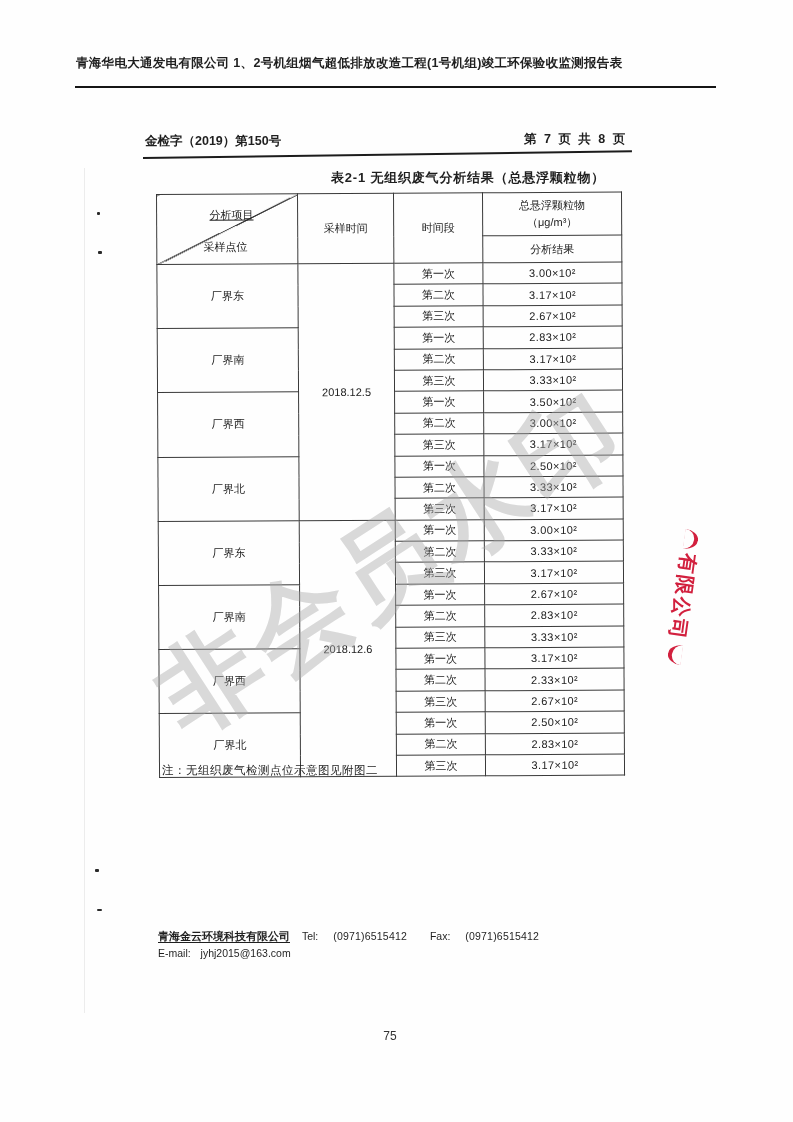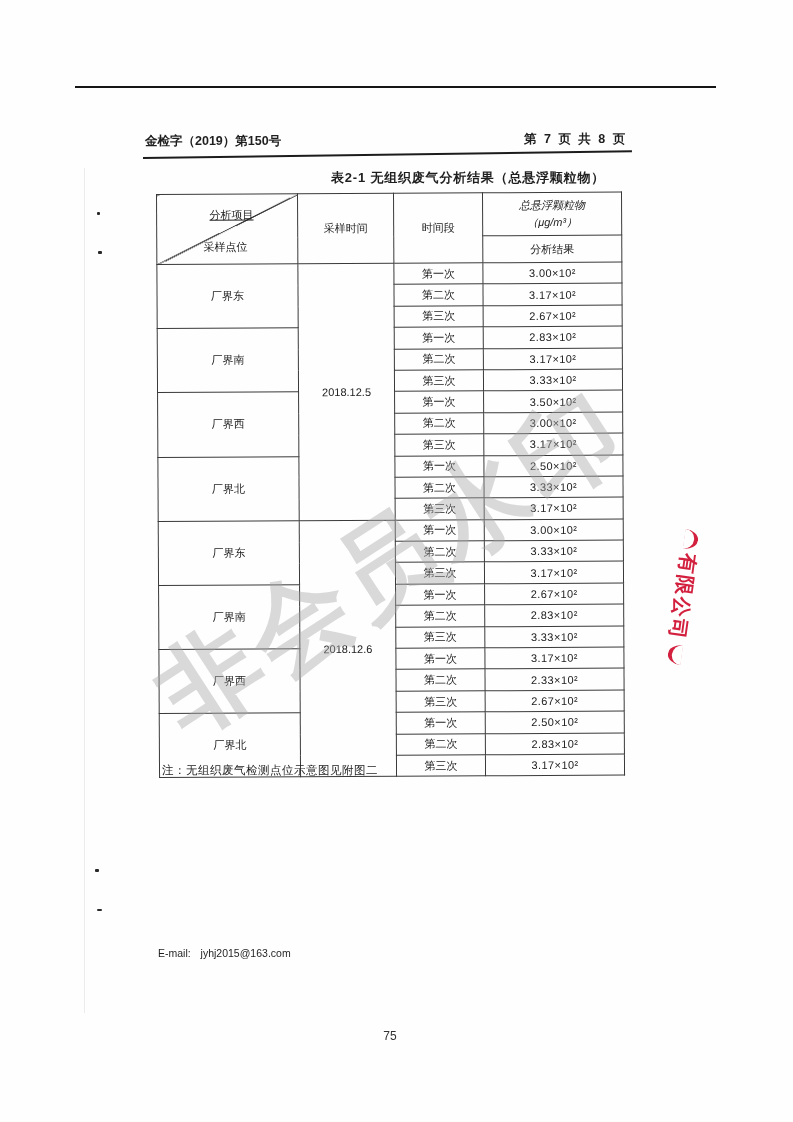--- a/index.html
+++ b/index.html
@@ -32,21 +32,21 @@
   table.results th, table.results td {
     border:1px solid #3a3a3a; padding:0; text-align:center; vertical-align:middle;
     font-size:11px; font-weight:400; color:#222; overflow:hidden; }
   table.results thead tr.hrow1 th { height:42px; }
   table.results thead tr.hrow2 th { height:26px;font-family:Liberation Mono, monospace; }
   table.results tbody td { height:20.4px; }
   .h-corner { position:relative;
     background:linear-gradient(to bottom right, transparent 49.5%, #3a3a3a 49.5%, #3a3a3a 50.5%, transparent 50.5%); }
   .corner-top { position:absolute; top:13px; left:50%; transform:translateX(-40%); white-space:nowrap;text-decoration:underline; }
   .corner-bottom { position:absolute; bottom:9px; left:50%; transform:translateX(-54%); white-space:nowrap; }
-  .h-unit span { display:block; line-height:17px;font-style:italic; }
+  .h-unit span { display:block; line-height:17px; }
   .c-value { letter-spacing:0.4px; font-size:10.8px; }
   .c-date, .c-loc { font-size:11px; }
 
   .note { position:absolute; left:162px; top:763px; font-size:11.5px; letter-spacing:0.5px; }
 
   .footer-line1 { position:absolute; left:158px; top:929px; font-size:10.5px; white-space:nowrap; }
   .footer-line1 .company { font-weight:700; font-size:11px; text-decoration:underline;
     text-underline-offset:2px; margin-right:9px; }
   .footer-line1 .lbl { margin-right:12px; }
   .footer-line1 .num { margin-right:20px; letter-spacing:0.2px; }
@@ -74,20 +74,21 @@
 <body>
 
 <div class="page">
 
   <div class="scan-edge"></div>
   <div class="speck" style="left:97px;top:212px;width:3px;height:3px;"></div>
   <div class="speck" style="left:98px;top:251px;width:4px;height:3px;"></div>
   <div class="speck" style="left:95px;top:869px;width:4px;height:3px;"></div>
   <div class="speck" style="left:97px;top:909px;width:5px;height:2px;"></div>
 
+  <div class="top-title">青海华电大通发电有限公司 1、2号机组烟气超低排放改造工程(1号机组)竣工环保验收监测报告表</div>
   <div class="top-rule"></div>
 
   <div class="doc-number">金检字（2019）第150号</div>
   <div class="page-indicator">第 7 页 共 8 页</div>
   <div class="doc-rule"></div>
 
   <div class="table-title">表2-1  无组织废气分析结果（总悬浮颗粒物）</div>
 
   <table class="results">
     <colgroup>
@@ -218,20 +219,27 @@
         </tr>
         <tr>
           <td class="c-period">第三次</td>
           <td class="c-value">3.17×10²</td>
         </tr>
       </tbody>
   </table>
 
   <div class="note">注：无组织废气检测点位示意图见附图二</div>
 
+  <div class="footer-line1">
+    <span class="company">青海金云环境科技有限公司</span>
+    <span class="lbl">Tel:</span>
+    <span class="num">(0971)6515412</span>
+    <span class="lbl">Fax:</span>
+    <span class="num">(0971)6515412</span>
+  </div>
   <div class="footer-line2">
     <span class="lbl">E-mail:</span>
     <span>jyhj2015@163.com</span>
   </div>
 
   <div class="page-number">75</div>
 
   <div class="wm-diagonal">非会员水印</div>
 
   <div class="seal">

